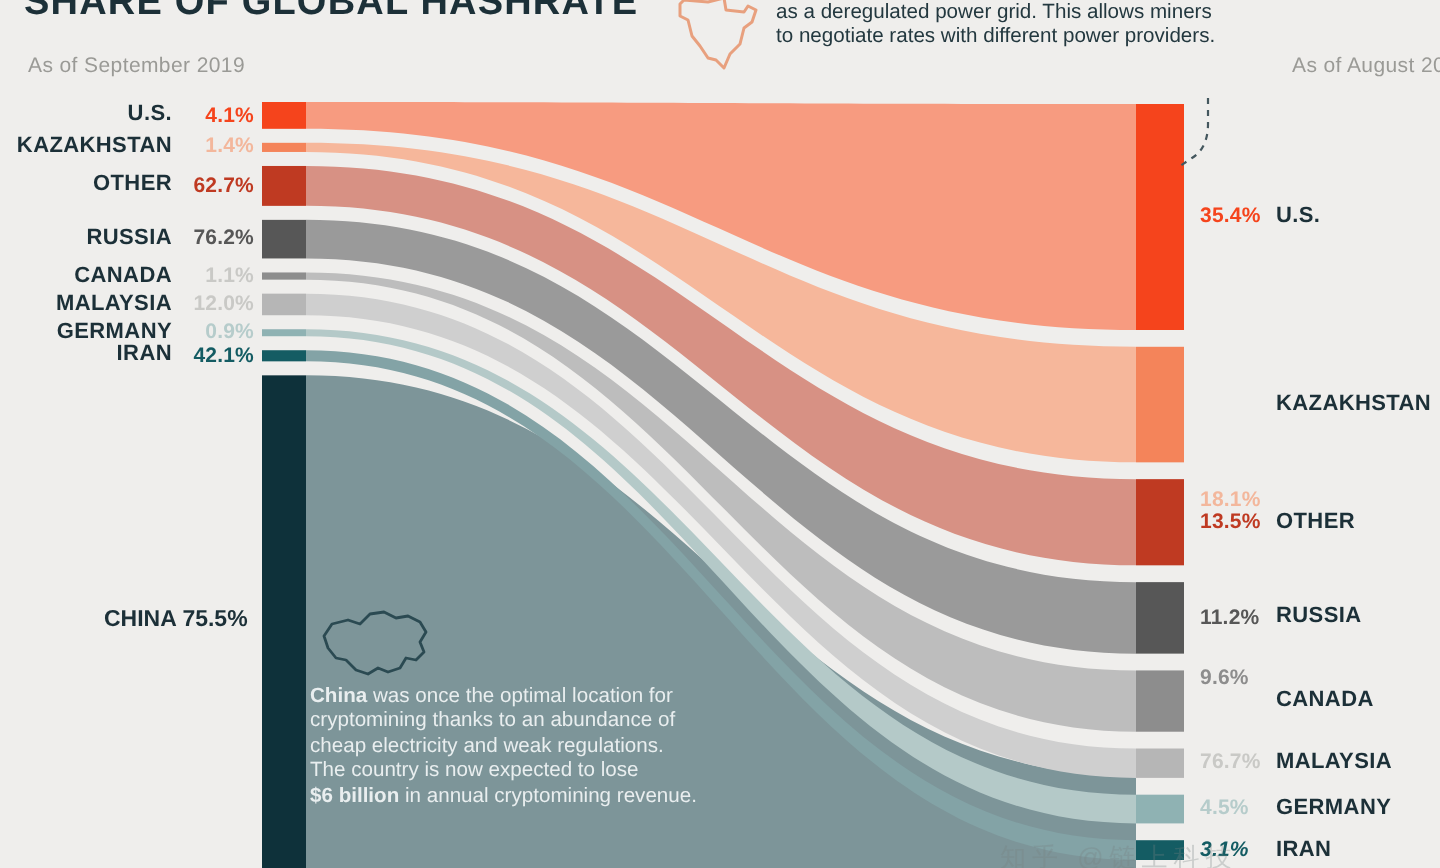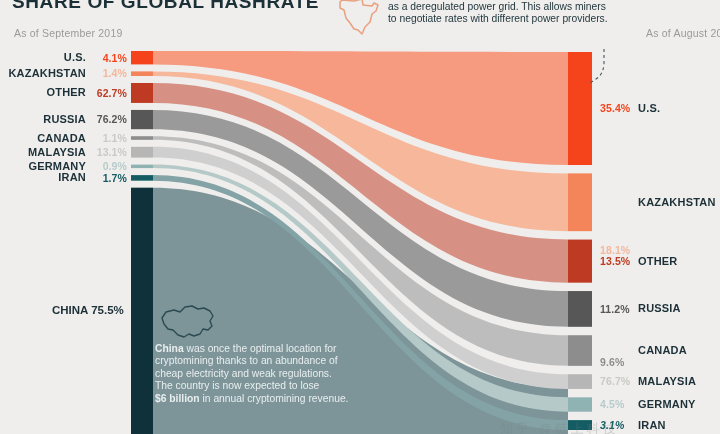--- a/index.html
+++ b/index.html
@@ -97,37 +97,37 @@
       <div class="pct l" style="right: 593px; top: 51.5035px; color: rgb(245, 68, 28);">4.1%</div>
       <div class="lbl l" style="right: 634px; top: 67.196px;">KAZAKHSTAN</div>
       <div class="pct l" style="right: 593px; top: 67.496px; color: rgb(243, 183, 156);">1.4%</div>
       <div class="lbl l" style="right: 634px; top: 86.4585px;">OTHER</div>
       <div class="pct l" style="right: 593px; top: 86.7585px; color: rgb(191, 58, 34);">62.7%</div>
       <div class="lbl l" style="right: 634px; top: 113.079px;">RUSSIA</div>
       <div class="pct l" style="right: 593px; top: 113.379px; color: rgb(87, 87, 87);">76.2%</div>
       <div class="lbl l" style="right: 634px; top: 131.523px;">CANADA</div>
       <div class="pct l" style="right: 593px; top: 131.823px; color: rgb(201, 201, 198);">1.1%</div>
       <div class="lbl l" style="right: 634px; top: 145.718px;">MALAYSIA</div>
-      <div class="pct l" style="right: 593px; top: 146.018px; color: rgb(201, 201, 198);">13.1%</div>
+      <div class="pct l" style="right: 593px; top: 146.018px; color: rgb(201, 201, 198);">12.0%</div>
       <div class="lbl l" style="right: 634px; top: 159.863px;">GERMANY</div>
       <div class="pct l" style="right: 593px; top: 160.163px; color: rgb(182, 204, 203);">0.9%</div>
       <div class="lbl l" style="right: 634px; top: 171.393px;">IRAN</div>
-      <div class="pct l" style="right: 593px; top: 171.692px; color: rgb(20, 92, 99);">1.7%</div>
+      <div class="pct l" style="right: 593px; top: 171.692px; color: rgb(20, 92, 99);">42.1%</div>
       <div class="china-lbl" style="left: 52px; top: 304.115px;"><span>CHINA </span><span>75.5%</span></div>
     </div>
   <div id="right-labels">
       <div class="pct" style="left: 600px; top: 102.298px; color: rgb(245, 68, 28);">35.4%</div>
       <div class="lbl" style="left: 638px; top: 101.998px;">U.S.</div>
       <div class="pct" style="left: 600px; top: 196.084px; color: rgb(243, 183, 156); margin-top: 48px;">18.1%</div>
       <div class="lbl" style="left: 638px; top: 195.784px;">KAZAKHSTAN</div>
       <div class="pct" style="left: 600px; top: 254.918px; color: rgb(191, 58, 34);">13.5%</div>
       <div class="lbl" style="left: 638px; top: 254.618px;">OTHER</div>
       <div class="pct" style="left: 600px; top: 302.739px; color: rgb(87, 87, 87);">11.2%</div>
       <div class="lbl" style="left: 638px; top: 302.439px;">RUSSIA</div>
-      <div class="pct" style="left: 600px; top: 356px; color: rgb(141, 141, 141);">9.6%</div>
+      <div class="pct" style="left: 600px; top: 333px; color: rgb(141, 141, 141);">9.6%</div>
       <div class="lbl" style="left: 638px; top: 344.036px;">CANADA</div>
       <div class="pct" style="left: 600px; top: 375.399px; color: rgb(201, 201, 198);">76.7%</div>
       <div class="lbl" style="left: 638px; top: 375.099px;">MALAYSIA</div>
       <div class="pct" style="left: 600px; top: 398.323px; color: rgb(182, 204, 203);">4.5%</div>
       <div class="lbl" style="left: 638px; top: 398.023px;">GERMANY</div>
       <div class="pct" style="left: 600px; top: 418.852px; color: rgb(20, 92, 99); font-style: italic;">3.1%</div>
       <div class="lbl" style="left: 638px; top: 418.552px;">IRAN</div>
     </div>
 
   <div class="note topnote">to relocate. It boasts plenty of open land, as well

